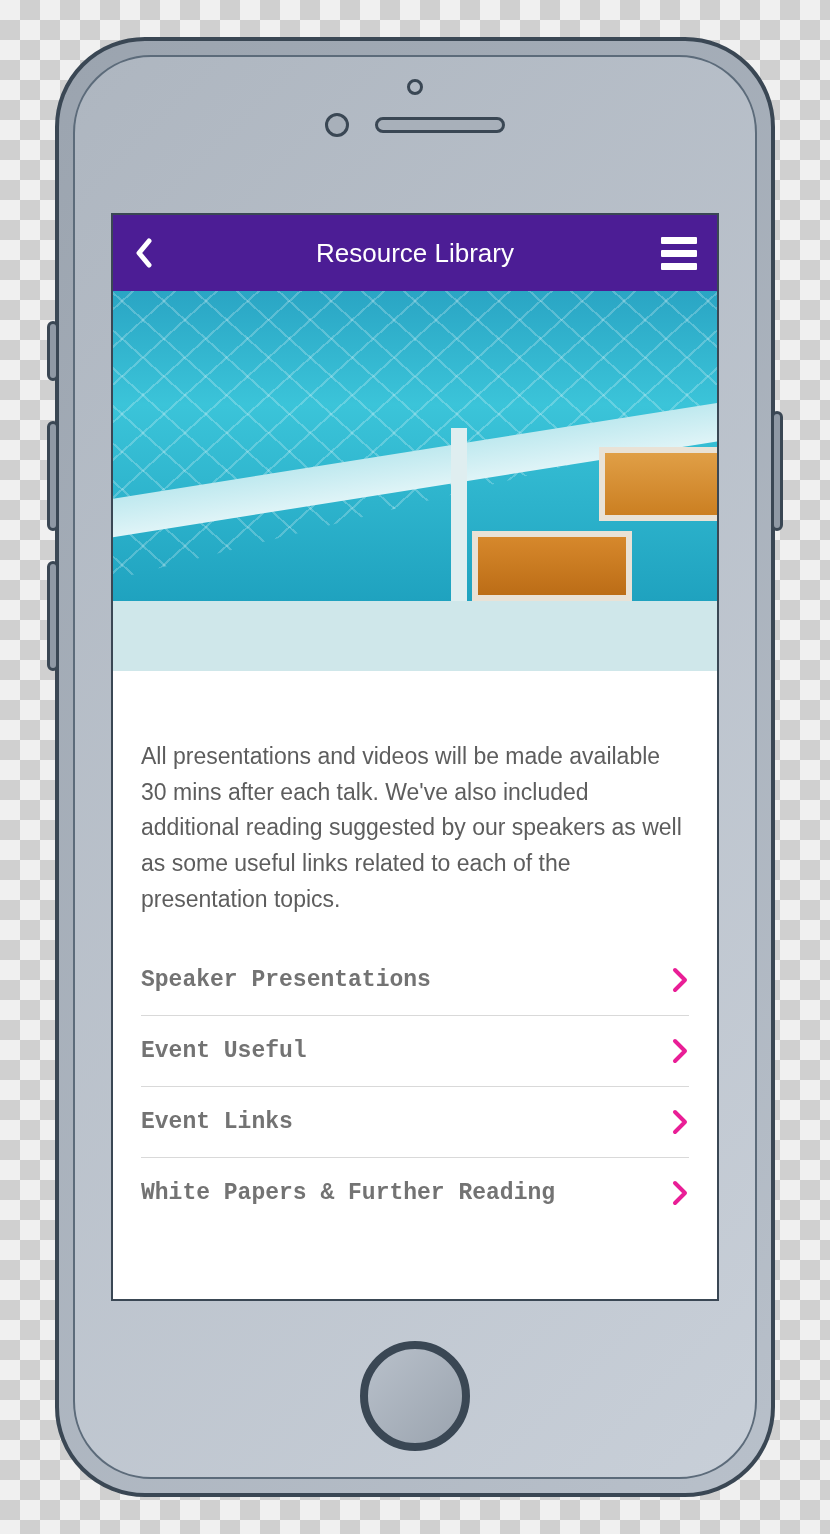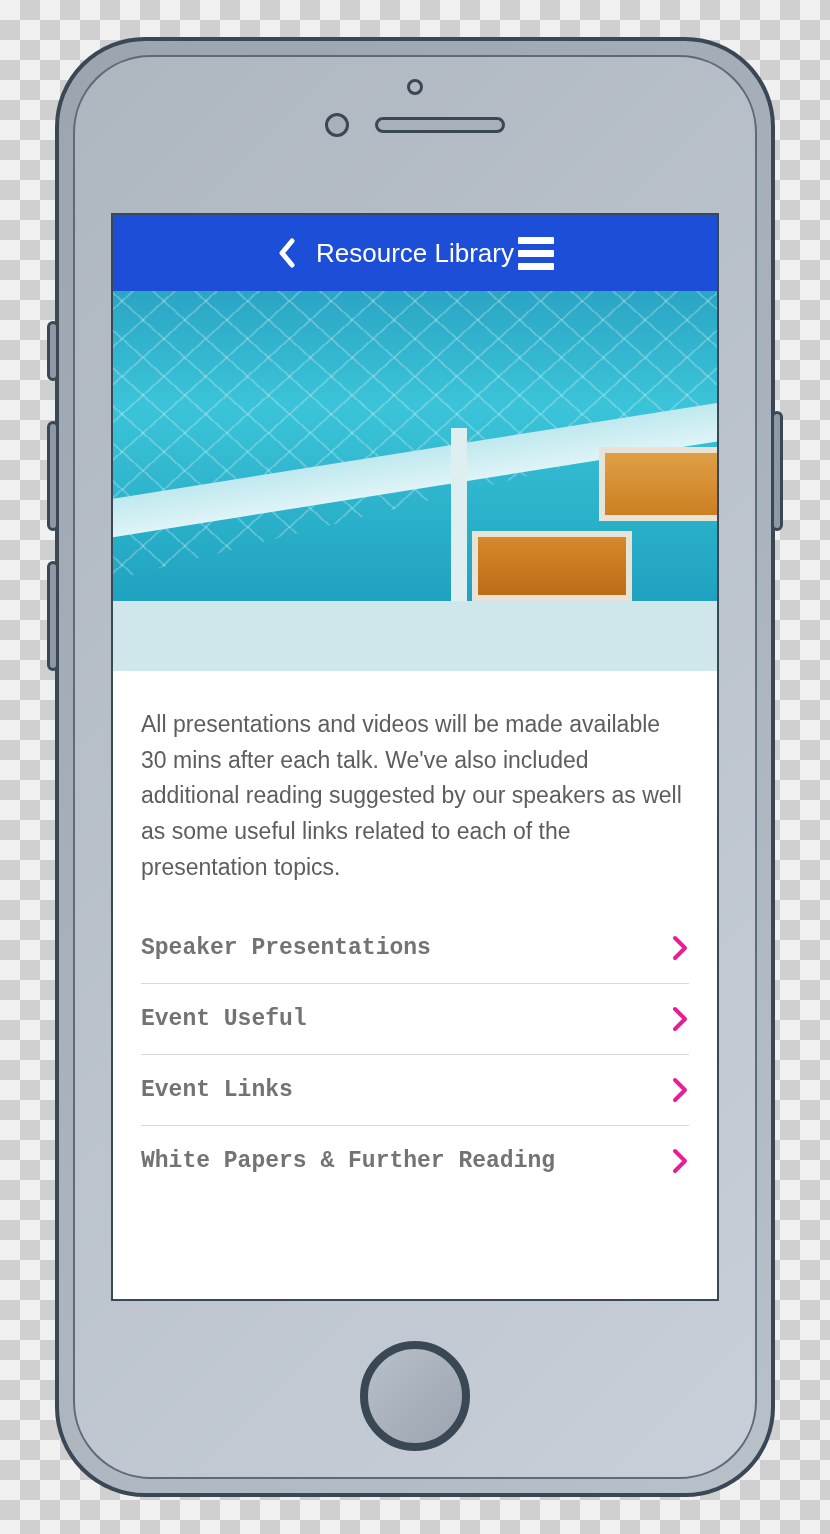--- a/index.html
+++ b/index.html
@@ -89,24 +89,24 @@
       top: 156px;
       left: 36px;
       right: 36px;
       bottom: 176px;
       background: #fff;
       border: 2px solid #3a4754;
       overflow: hidden;
     }
     .nav {
       height: 76px;
-      background: #1d4ed8;
-      display: flex;
-      align-items: center;
-      justify-content: center;
+      background: #4c1d95;
+      display: flex;
+      align-items: center;
+      justify-content: space-between;
       padding: 0 20px;
       color: #fff;
     }
     .nav-back {
       font-size: 36px;
       font-weight: bold;
       width: 40px;
     }
     .nav-back svg { display: block; }
     .nav-title {
@@ -178,20 +178,21 @@
     .hero .pillar {
       position: absolute;
       left: 56%;
       top: 36%;
       width: 16px;
       height: 200px;
       background: #dfeef0;
     }
     .content {
       padding: 36px 28px 0 28px;
+      margin-top: 32px;
     }
     .desc {
       color: #5d5d5d;
       font-size: 23px;
       line-height: 1.55;
       margin-bottom: 28px;
     }
     .list-item {
       display: flex;
       align-items: center;

